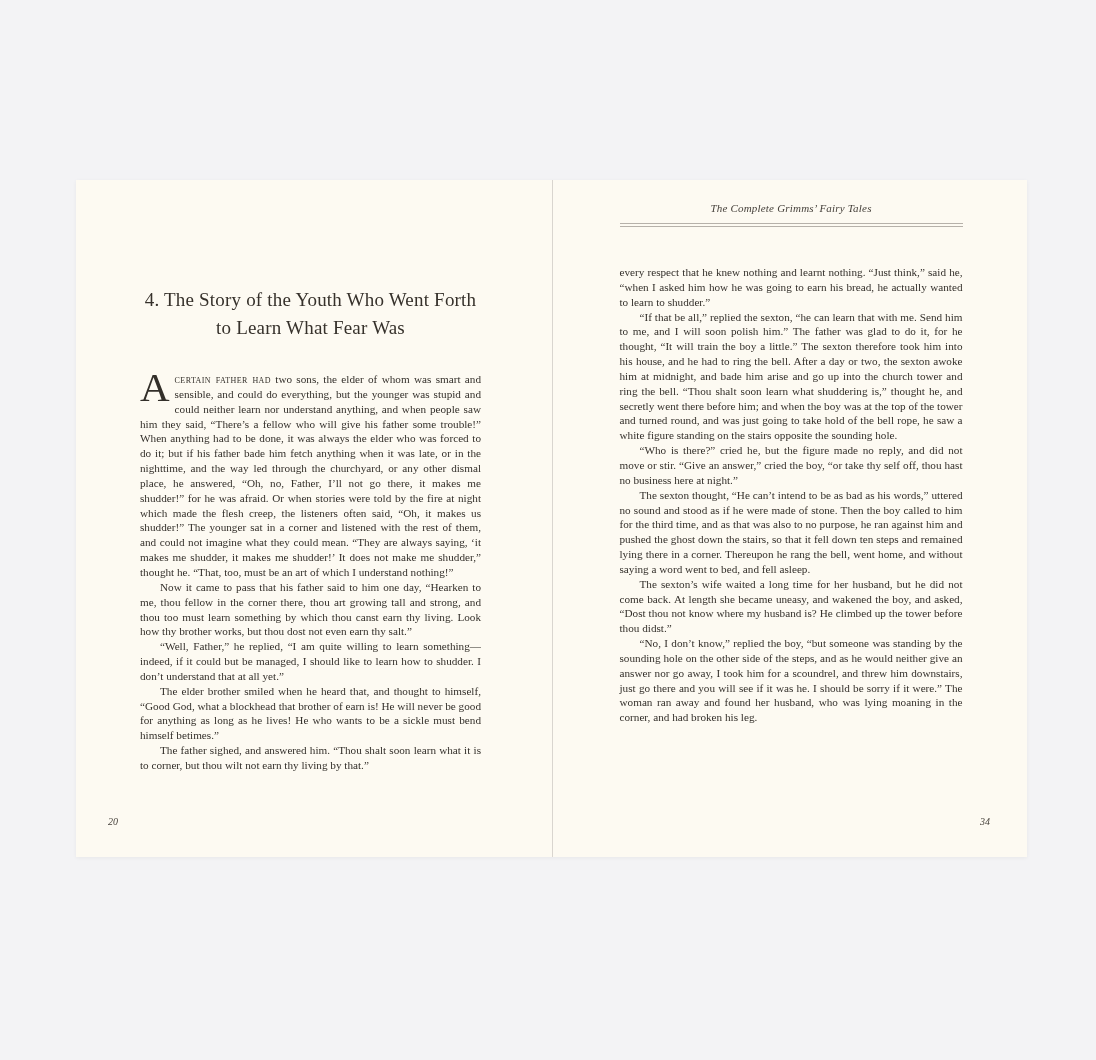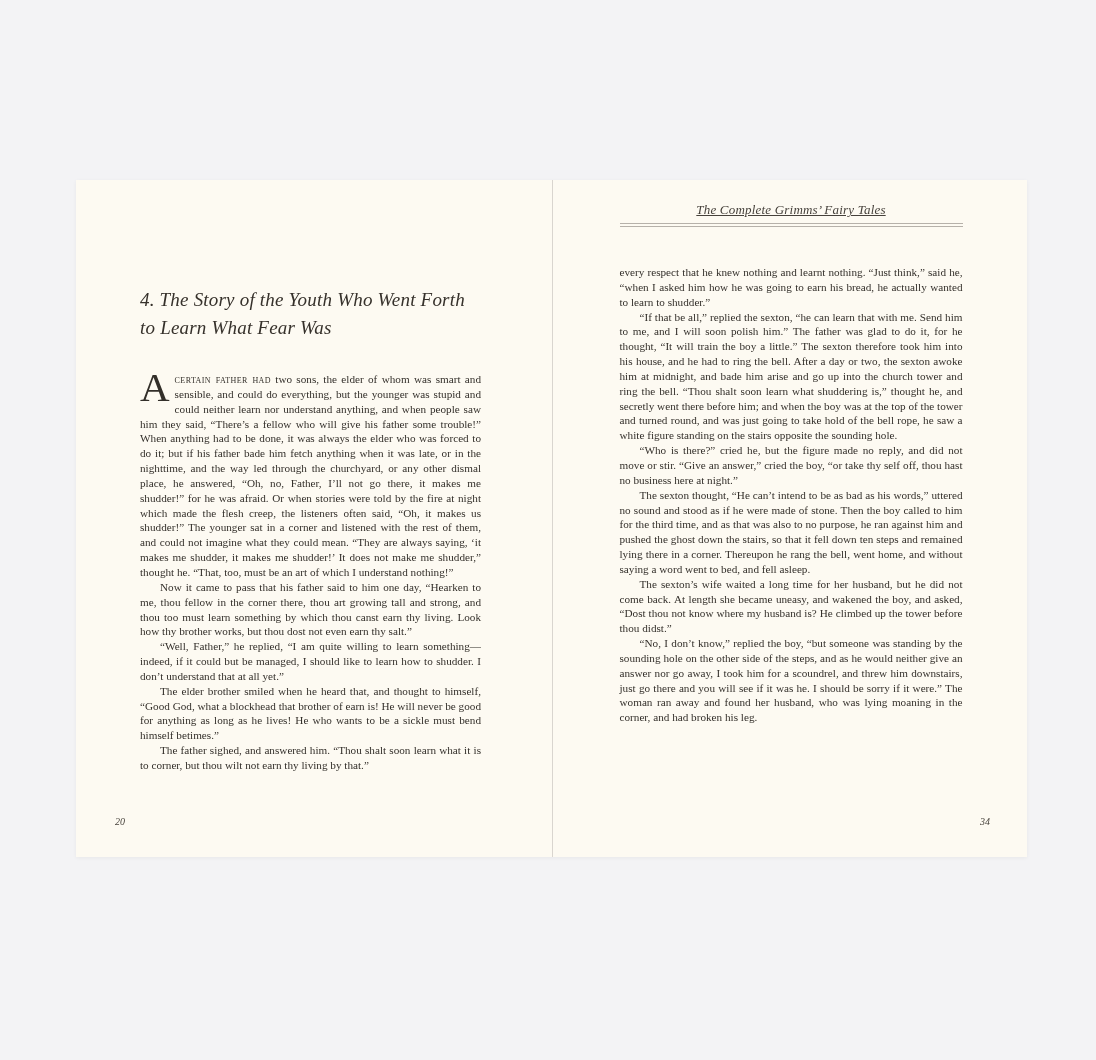--- a/index.html
+++ b/index.html
@@ -47,40 +47,38 @@
     height: 100%;
   }
   .column-left  { left: 64px; width: 341px; }
   .column-right { left: 68px; width: 343px; }
 
   .chapter-title {
     position: absolute;
     top: 106px;
     left: 0;
     right: 0;
-    text-align: left;
+    text-align: center;
     font-size: 19px;
     line-height: 1.45;
     font-weight: 400;
     color: #36312b;
     letter-spacing: 0.2px;
-    font-style: italic;
   }
 
   .running-head {
     position: absolute;
     top: 22px;
     left: 0;
     right: 0;
     text-align: center;
     font-style: italic;
-    font-size: 13px;
+    font-size: 11px;
     color: #46413b;
     letter-spacing: 0.2px;
-    text-decoration: underline;
   }
 
   .double-rule {
     position: absolute;
     top: 43px;
     left: 0;
     right: 0;
     height: 4px;
     border-top: 1px solid #b6b1aa;
     border-bottom: 1px solid #b6b1aa;
@@ -115,21 +113,21 @@
     letter-spacing: 0.4px;
   }
 
   .folio {
     position: absolute;
     bottom: 30px;
     font-style: italic;
     font-size: 10px;
     color: #46413b;
   }
-  .folio-left  { left: 39px; margin-top: 20px; }
+  .folio-left  { left: 32px; margin-top: 20px; }
   .folio-right { right: 37px; }
 </style>
 </head>
 <body>
 
 <div class="backdrop">
   <div class="book">
     <div class="gutter"></div>
 
     <div class="page">

